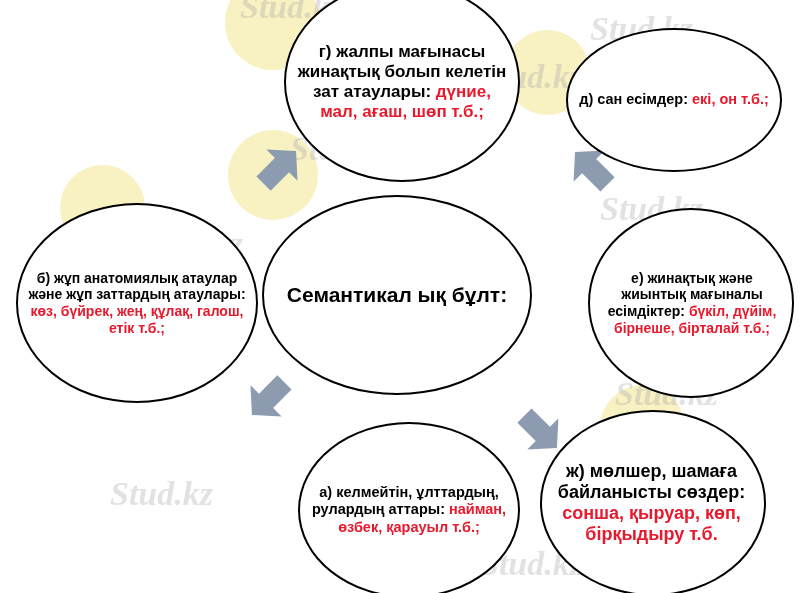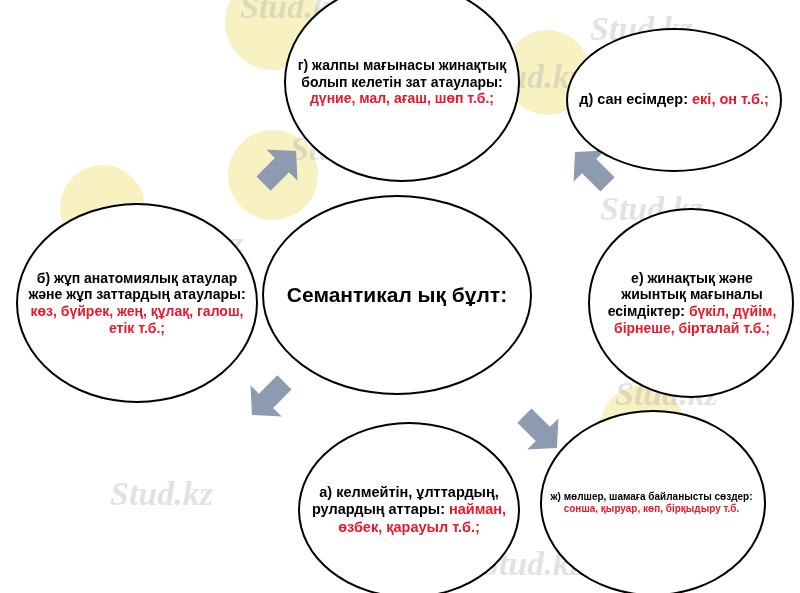--- a/index.html
+++ b/index.html
@@ -120,21 +120,21 @@
       <polygon points="0,12 26,12 26,0 46,22 26,44 26,32 0,32" fill="#8c9bb0"></polygon>
     </g>
   </svg>
 
   <div class="node center-node" style="left:262px; top:195px; width:270px; height:200px;">
     <div class="txt">Семантикал ық бұлт:</div>
   </div>
 
 
   <div class="node" style="left:284px; top:-18px; width:236px; height:200px;">
-    <div class="txt" style="font-size:14px;">
+    <div class="txt" style="font-size:17px;">
       <span>г) жалпы мағынасы жинақтық болып келетін зат атаулары: </span><span class="red">дүние, мал, ағаш, шөп т.б.;</span>
     </div>
   </div>
 
   <div class="node" style="left:566px; top:28px; width:216px; height:144px;">
     <div class="txt" style="font-size:14.5px;">
       <span>д) сан есімдер: </span><span class="red">екі, он т.б.;</span>
     </div>
   </div>
 
@@ -151,18 +151,18 @@
   </div>
 
 
   <div class="node" style="left:298px; top:422px; width:222px; height:176px;">
     <div class="txt" style="font-size:14.5px;">
       <span>а) келмейтін, ұлттардың, рулардың аттары: </span><span class="red">найман, өзбек, қарауыл т.б.;</span>
     </div>
   </div>
 
   <div class="node" style="left:540px; top:410px; width:226px; height:186px;">
-    <div class="txt" style="font-size:10px;padding-left:7px;">
+    <div class="txt" style="font-size:18px;padding-left:7px;">
       <span>ж) мөлшер, шамаға байланысты сөздер: </span><span class="red">сонша, қыруар, көп, бірқыдыру т.б.</span>
     </div>
   </div>
 
 </div>
 
 </body></html>

